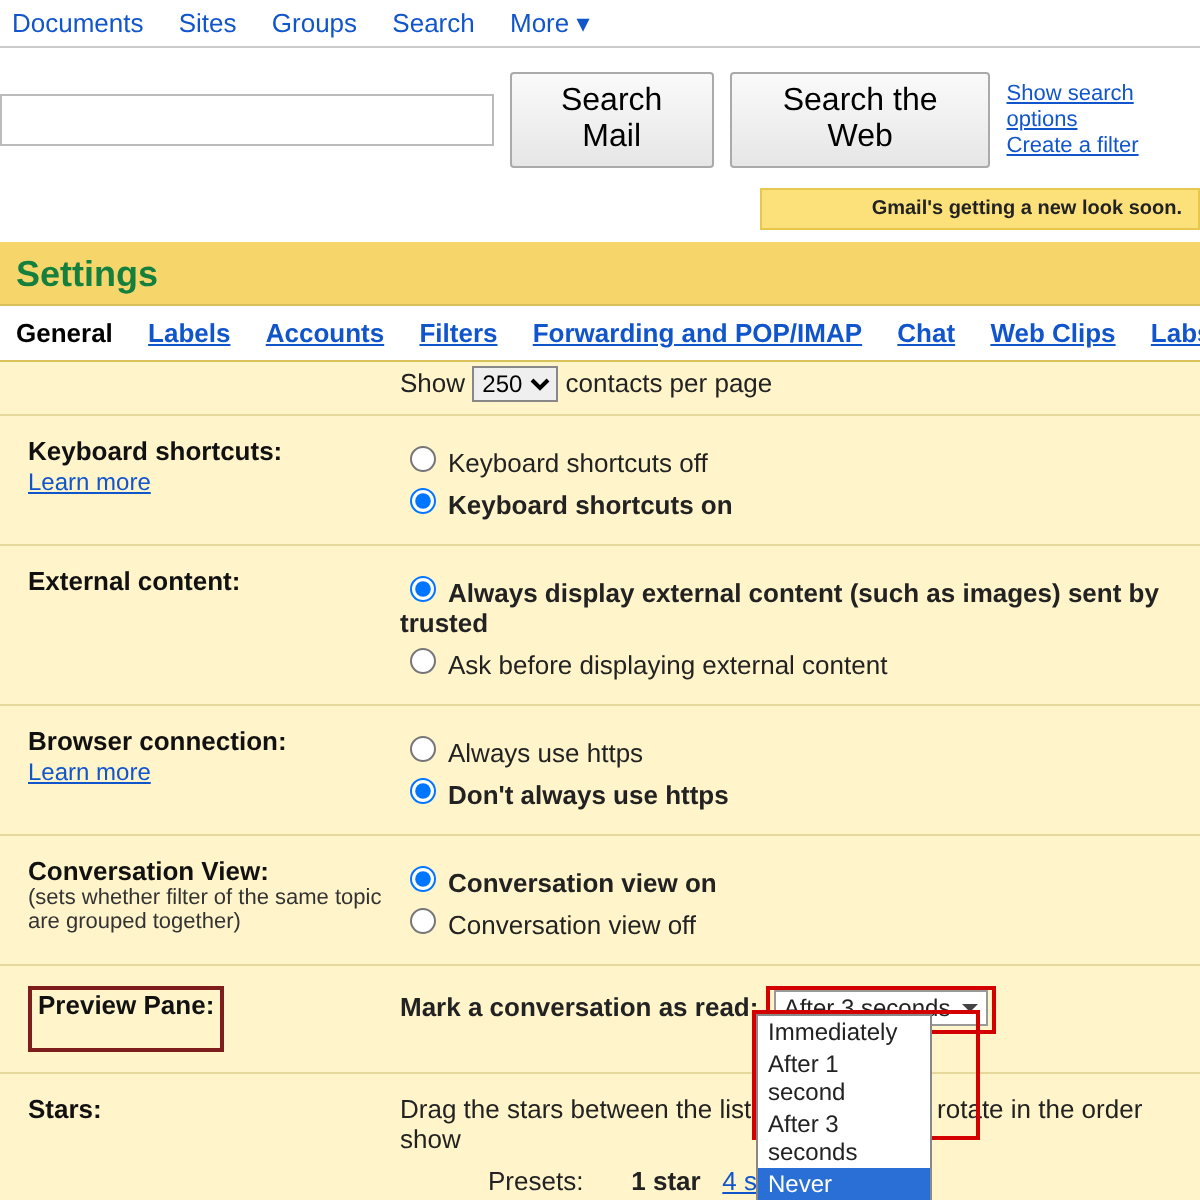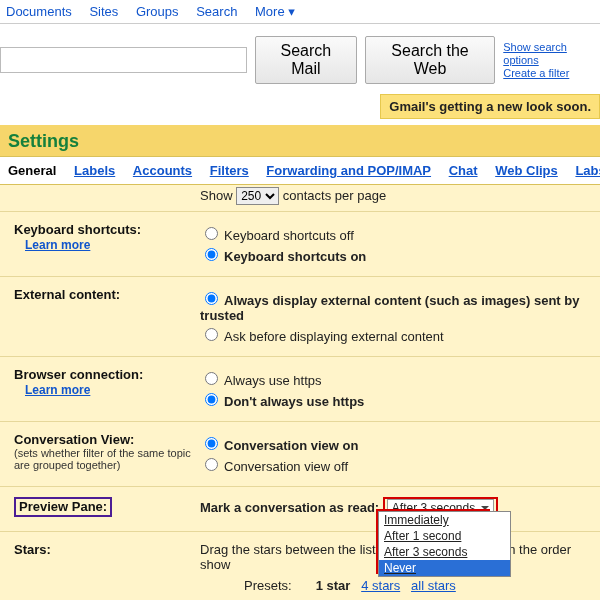--- a/index.html
+++ b/index.html
@@ -39,21 +39,21 @@
     font-size: 16px;
     cursor: pointer;
   }
   .searchlinks { font-size: 11px; line-height: 13px; }
   .banner {
     background: #fce17b;
     border: 1px solid #e6c84e;
     text-align: right;
     padding: 4px 8px;
     font-weight: bold;
-    font-size: 13px;
+    font-size: 10px;
     margin-left: 380px;
   }
   .settings-wrap {
     background: #f6d66b;
     margin-top: 6px;
     padding: 0;
   }
   .settings-title {
     font-size: 18px;
     font-weight: bold;
@@ -91,26 +91,26 @@
     font-weight: bold;
     color: #111;
     position: relative;
   }
   .row .lab .sub {
     font-weight: normal;
     font-size: 11px;
     display: block;
     color: #333;
   }
-  .row .lab a.learn { font-weight: bold; font-size: 12px; margin-left: 11px; }
+  .row .lab a.learn { font-weight: normal; font-size: 12px; }
   .row .vals { flex: 1; }
   .radio-line { margin: 2px 0; }
   .radio-line input { margin-right: 6px; }
   .bold { font-weight: bold; }
-  .hlbox { border: 2px solid #4c1d95; display: inline-block; padding: 0 3px 1px 3px; }
+  .hlbox { border: 2px solid #7f1d1d; display: inline-block; padding: 0 3px 14px 3px; }
   .dropdown {
     position: relative;
     display: inline-block;
     border: 1px solid #999;
     background: #fff;
     font-size: 12px;
     padding: 1px 18px 1px 4px;
     cursor: pointer;
     min-width: 104px;
   }
@@ -122,23 +122,22 @@
     border-top-color: #444;
   }
   .hlbox2 { border: 2px solid #d40000; padding: 0 2px 2px 2px; display: inline-block; }
   .ddmenu {
     position: absolute;
     left: 378px;
     top: 0;
     background: #fff;
     border: 1px solid #888;
     font-size: 12px;
-    width: 133px;
+    width: 88px;
     z-index: 10;
-    text-decoration: underline;
   }
   .ddmenu .opt { padding: 1px 5px; }
   .ddmenu .opt.sel { background: #2a6fd6; color: #fff; }
   .ddmenu-wrap { position: relative; }
   .ddmenu-box { border: 2px solid #d40000; position:absolute; left:376px; top:-2px; width:114px; height:65px; pointer-events:none; }
   select.mini {
     font-size: 12px;
     border: 1px solid #888;
   }
   .star { font-size: 15px; margin-right: 6px; }

